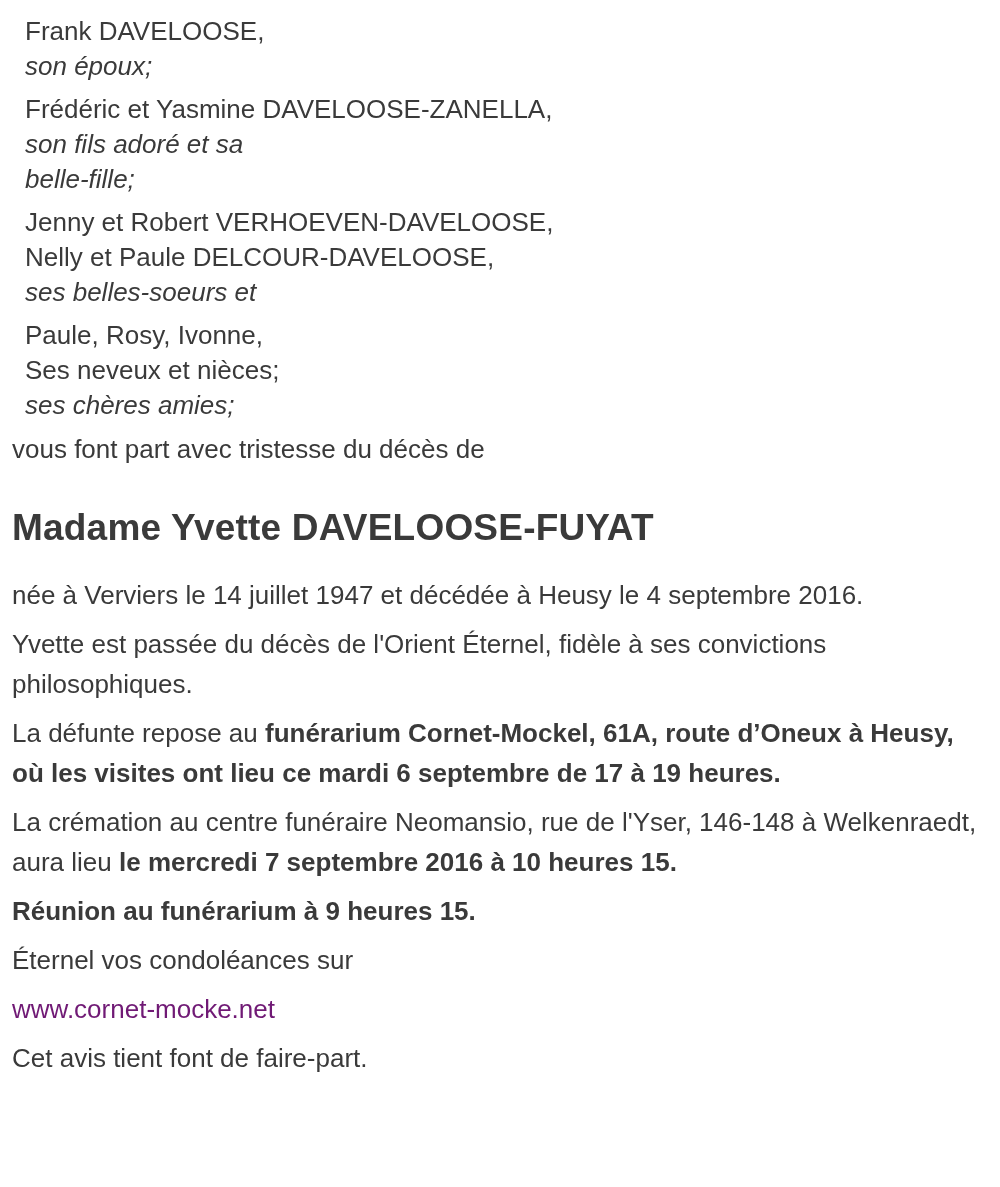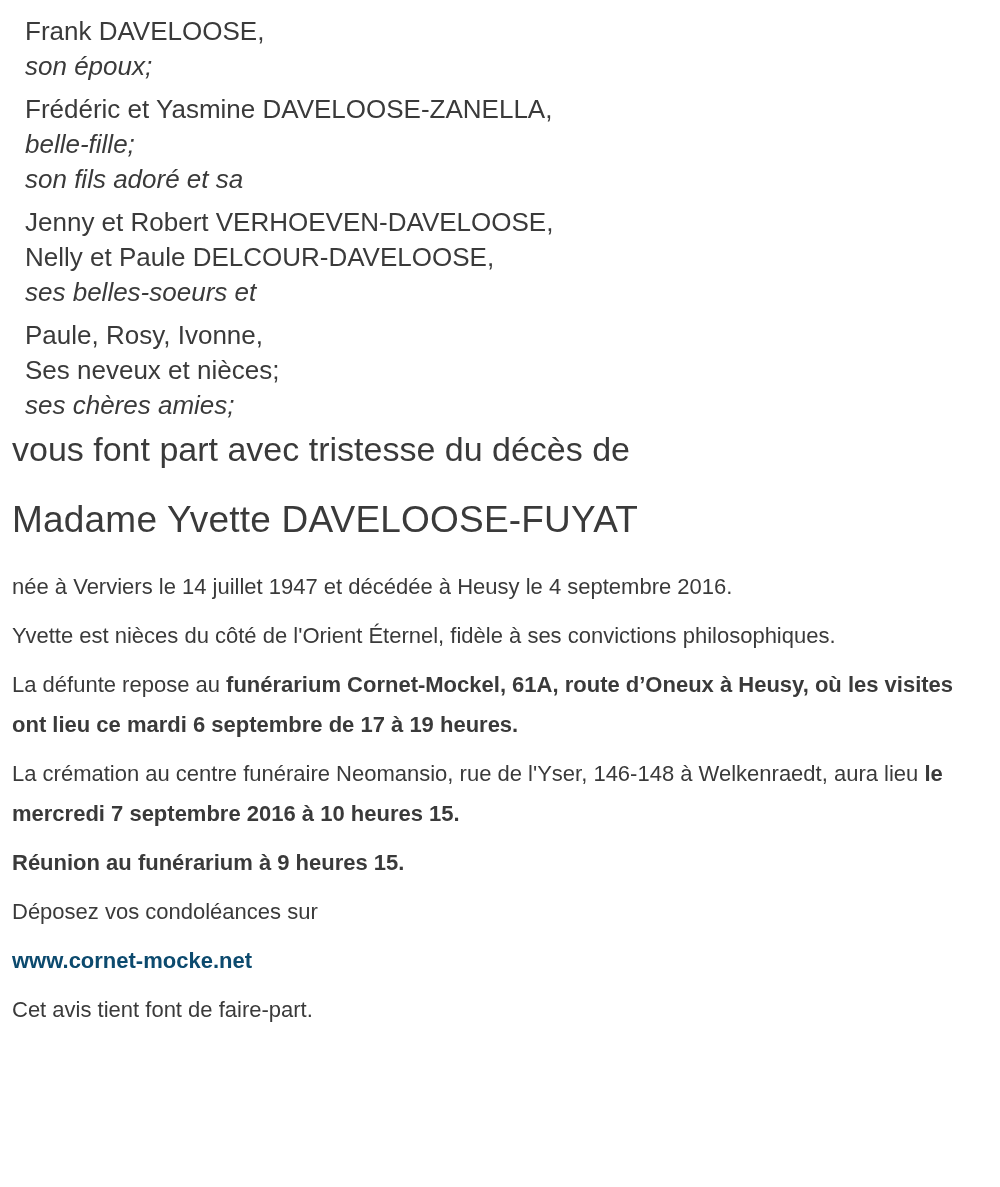--- a/index.html
+++ b/index.html
@@ -11,51 +11,51 @@
     color: #3a3a3a;
     overflow: hidden;
   }
   .page { padding: 14px 12px 0 12px; }
 
   .family p { font-size: 26px; line-height: 35px; }
   .group { margin-bottom: 8px; margin-left: 13px; }
   .name { text-align: left; }
   .relation { font-style: italic; }
 
-  .intro { font-size: 34px; line-height: 36px; margin-top: 2px; }
+  .intro { font-size: 26px; line-height: 36px; margin-top: 2px; }
 
   .title {
     font-size: 37px;
-    font-weight: 400;
+    font-weight: 700;
     line-height: 46px;
-    margin-top: 30px;
+    margin-top: 38px;
     margin-bottom: 24px;
     letter-spacing: 0.2px;
   }
 
-  .body p { font-size: 22px; line-height: 40px; margin-bottom: 9px; }
+  .body p { font-size: 26px; line-height: 40px; margin-bottom: 9px; }
   .b { font-weight: 700; }
-  .website { color: #0c4a6e; text-decoration: none; font-weight: bold; }
+  .website { color: #701a75; text-decoration: none; }
 </style>
 </head>
 <body>
 
 <div class="page">
 
   <section class="family">
 
     <div class="group">
       <p class="name">Frank DAVELOOSE,</p>
       <p class="relation">son époux;</p>
     </div>
 
     <div class="group">
       <p class="name">Frédéric et Yasmine DAVELOOSE-ZANELLA,</p>
+      <p class="relation">son fils adoré et sa</p>
       <p class="relation">belle-fille;</p>
-      <p class="relation">son fils adoré et sa</p>
     </div>
 
 
     <div class="group">
       <p class="name">Jenny et Robert VERHOEVEN-DAVELOOSE,</p>
       <p class="name">Nelly et Paule DELCOUR-DAVELOOSE,</p>
       <p class="relation">ses belles-soeurs et</p>
     </div>
 
     <div class="group">
@@ -67,29 +67,29 @@
   </section>
 
   <p class="intro">vous font part avec tristesse du décès de</p>
 
   <h1 class="title">Madame Yvette DAVELOOSE-FUYAT</h1>
 
   <section class="body">
 
     <p>née à Verviers le 14 juillet 1947 et décédée à Heusy le 4 septembre 2016.</p>
 
-    <p>Yvette est nièces du côté de l'Orient Éternel, fidèle à ses convictions philosophiques.</p>
+    <p>Yvette est passée du décès de l'Orient Éternel, fidèle à ses convictions philosophiques.</p>
 
     <p><span>La défunte repose au </span><span class="b">funérarium Cornet-Mockel, 61A, route d’Oneux à Heusy, où les visites ont lieu ce mardi 6 septembre de 17 à 19 heures.</span></p>
 
     <p><span>La crémation au centre funéraire Neomansio, rue de l'Yser, 146-148 à Welkenraedt, aura lieu </span><span class="b">le mercredi 7 septembre 2016 à 10 heures 15.</span></p>
 
     <p class="b">Réunion au funérarium à 9 heures 15.</p>
 
-    <p>Déposez vos condoléances sur</p>
+    <p>Éternel vos condoléances sur</p>
 
     <p><a href="#" class="website">www.cornet-mocke.net</a></p>
 
     <p>Cet avis tient font de faire-part.</p>
 
   </section>
 
 </div>
 
 </body></html>

